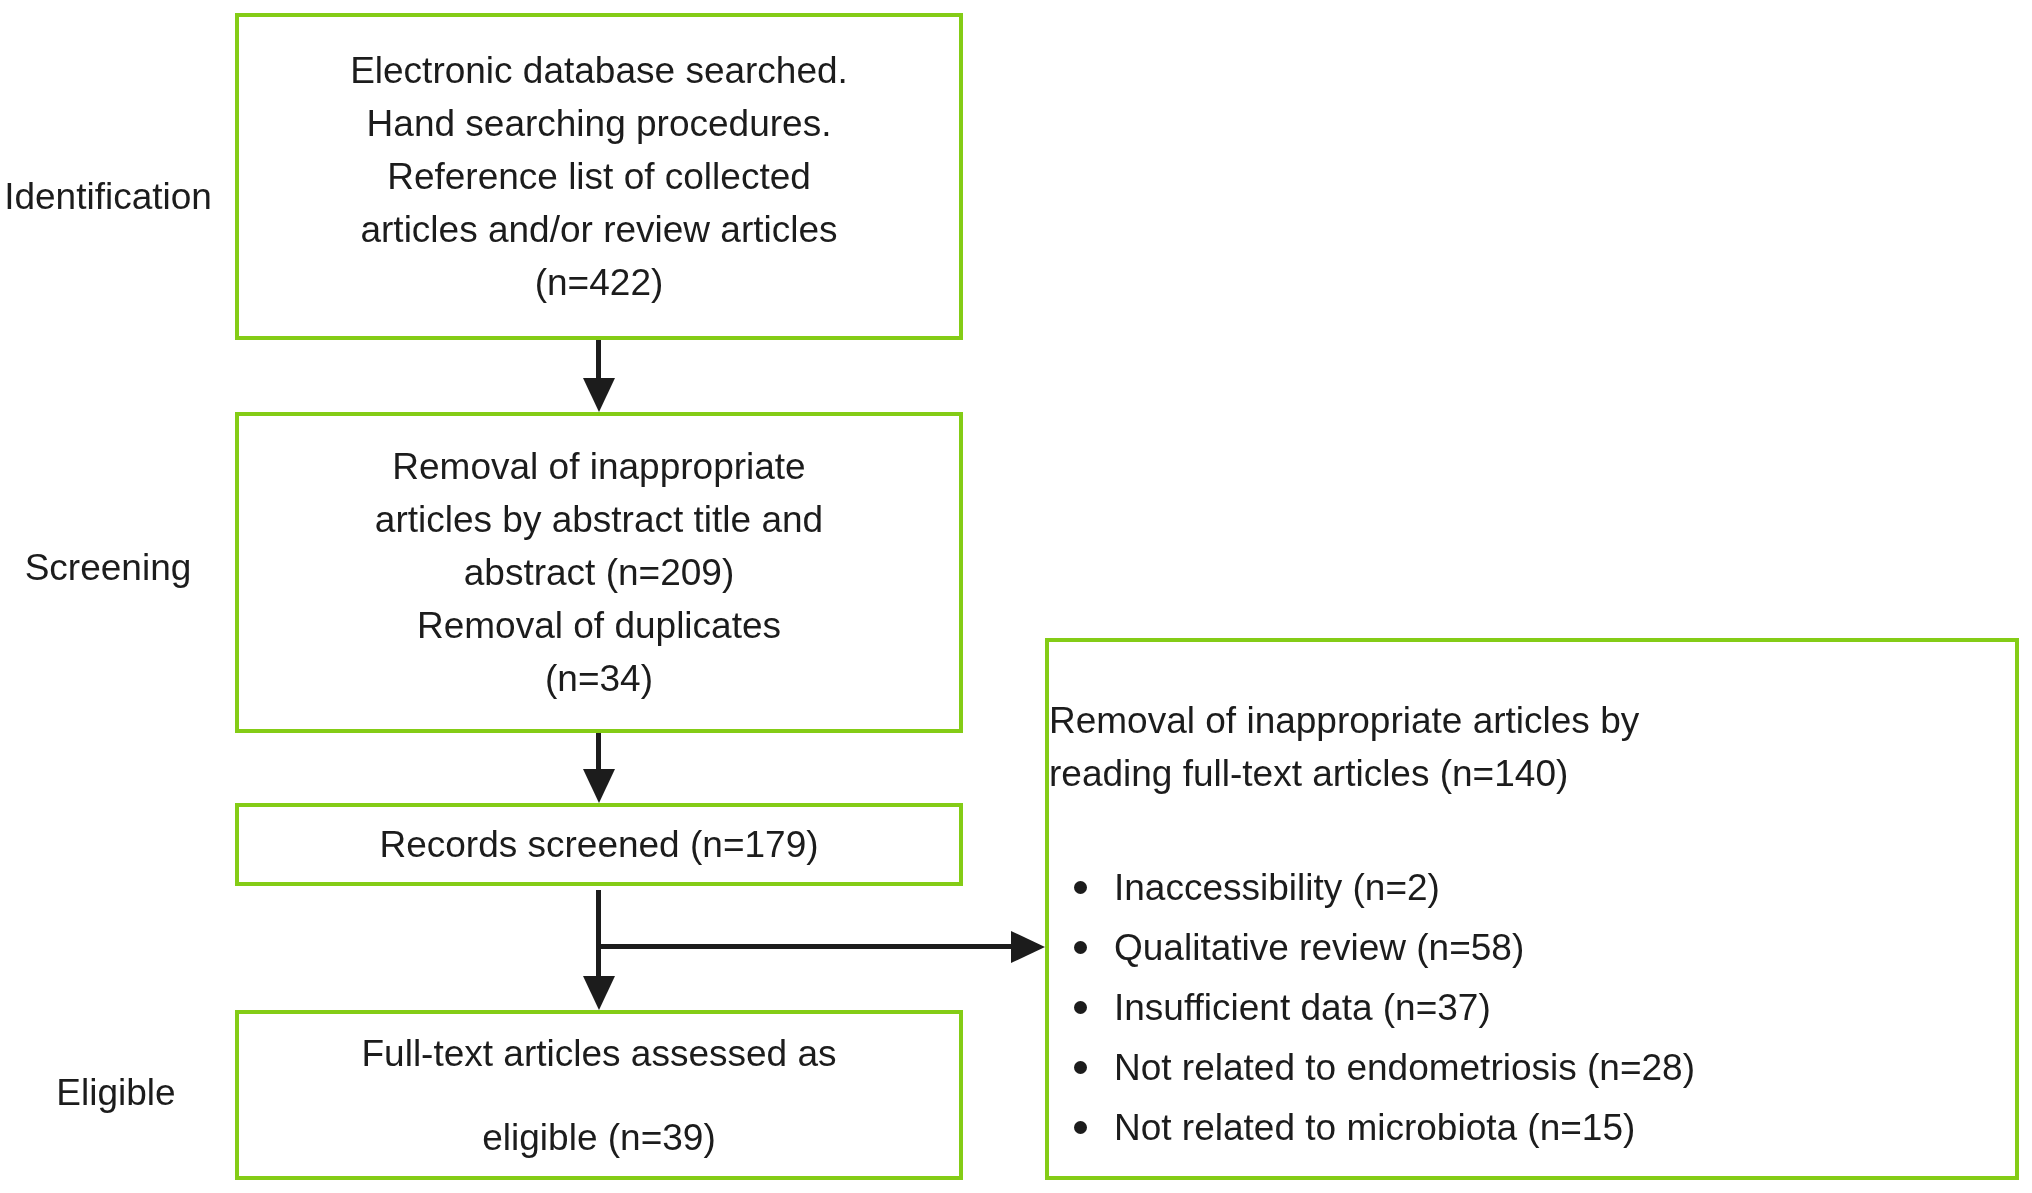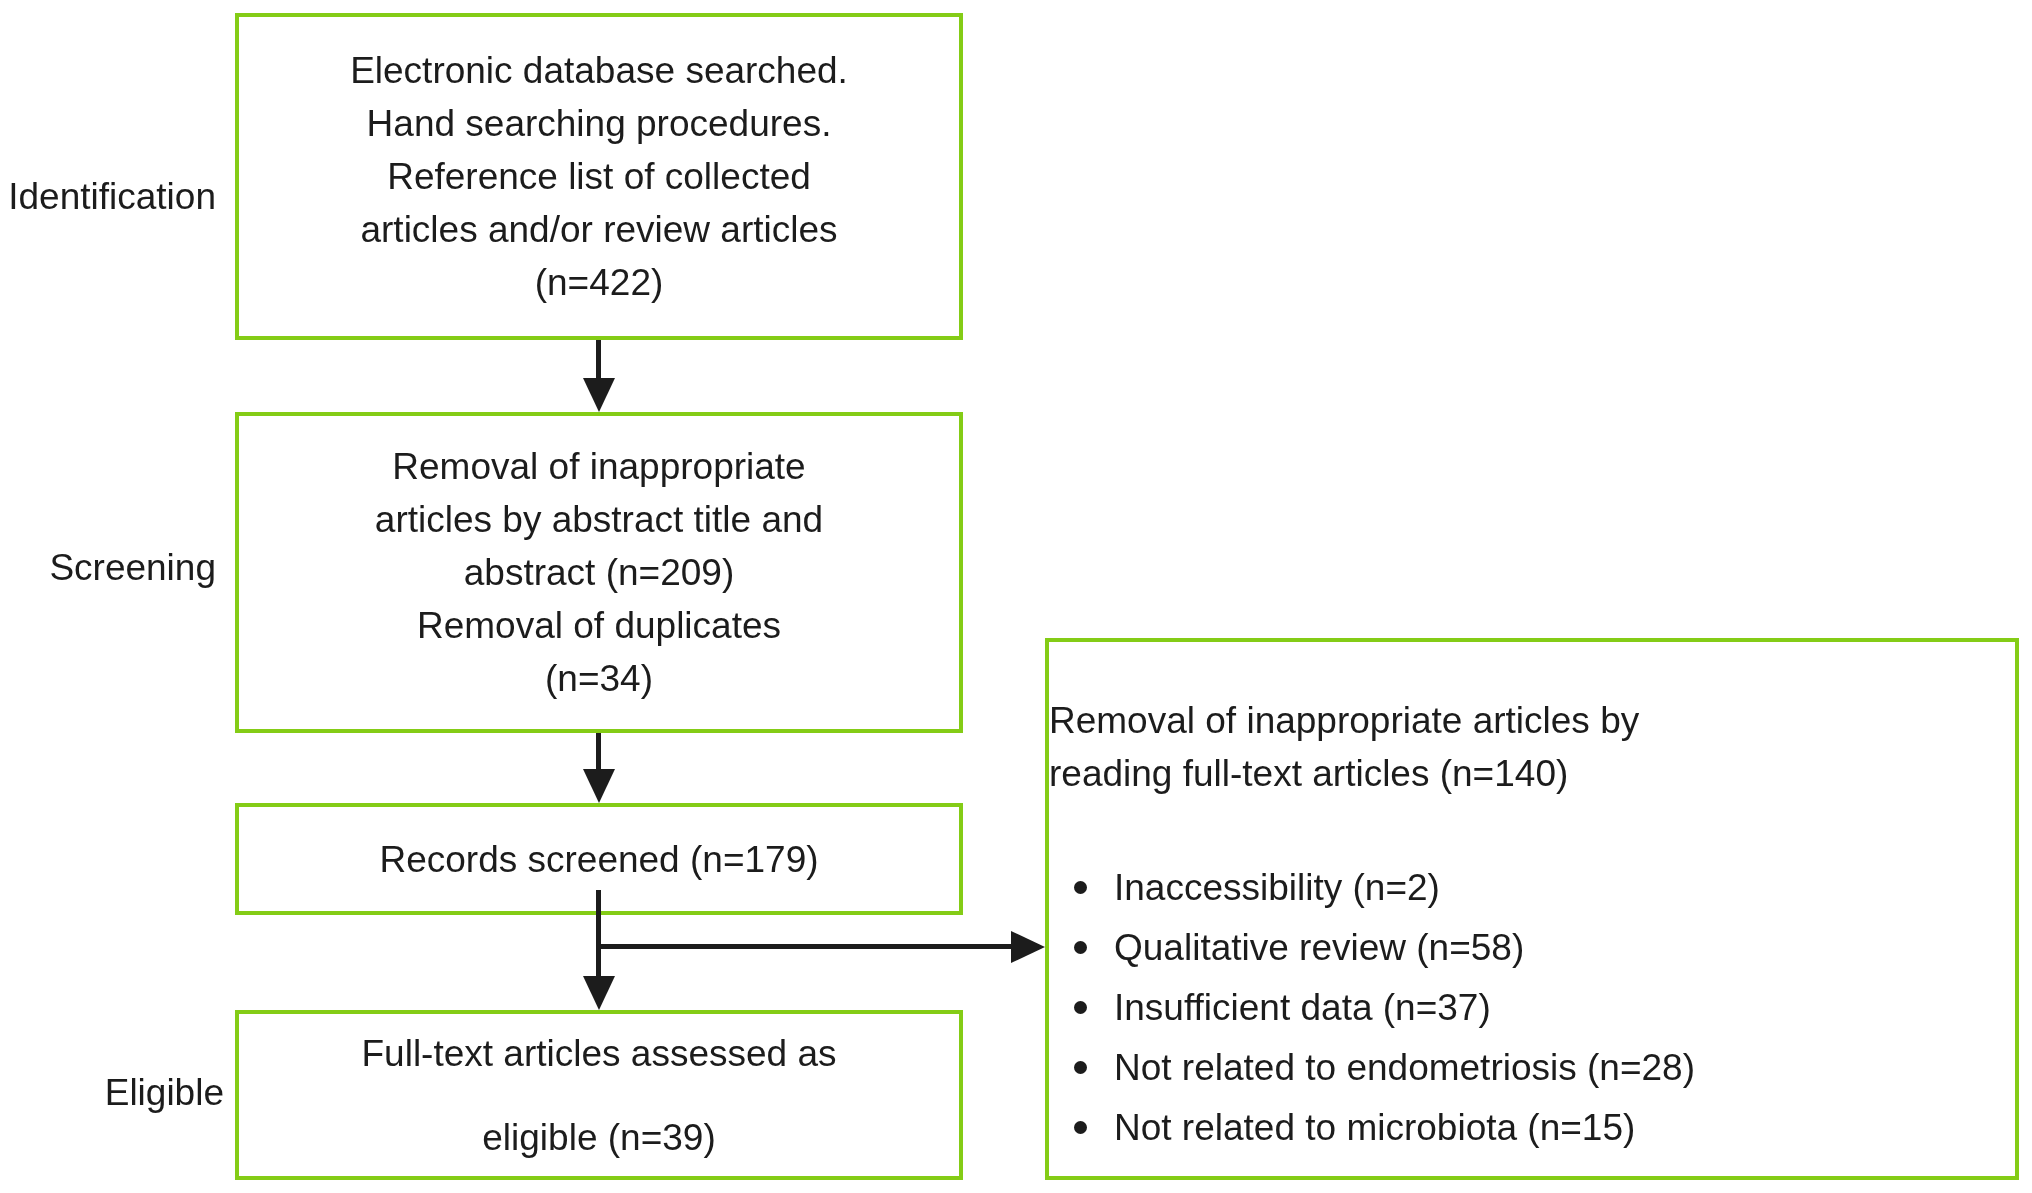--- a/index.html
+++ b/index.html
@@ -24,21 +24,21 @@
     display: flex;
     flex-direction: column;
     align-items: center;
     justify-content: center;
     text-align: center;
     font-size: 37px;
     line-height: 53px;
   }
   .box-identification { left: 235px; top: 13px;   width: 728px; height: 327px; }
   .box-screening      { left: 235px; top: 412px;  width: 728px; height: 321px; }
-  .box-records        { left: 235px; top: 803px;  width: 728px; height: 112px;  }
+  .box-records        { left: 235px; top: 803px;  width: 728px; height: 83px;  }
   .box-eligible       { left: 235px; top: 1010px; width: 728px; height: 170px; gap: 31px; }
 
   .box-exclusion {
     left: 1045px; top: 638px; width: 974px; height: 542px;
     justify-content: flex-start;
     align-items: stretch;
     text-align: left;
   }
   .exclusion-title {
     text-align: left;
@@ -64,21 +64,21 @@
     border-radius: 50%;
     background: #1c1c1c;
     margin-right: 27px;
     flex: none;
   }
 
   .stage-label {
     position: absolute;
     left: 0;
     width: 216px;
-    text-align: right;
+    text-align: center;
     font-size: 37px;
     line-height: 48px;
   }
   .label-identification { top: 173px; }
   .label-screening      { top: 544px; }
   .label-eligible       { top: 1069px; padding-left: 8px; }
 
   .vline { position: absolute; width: 5px; background: #1c1c1c; }
   .hline { position: absolute; height: 5px; background: #1c1c1c; }
   .arrow-down {

